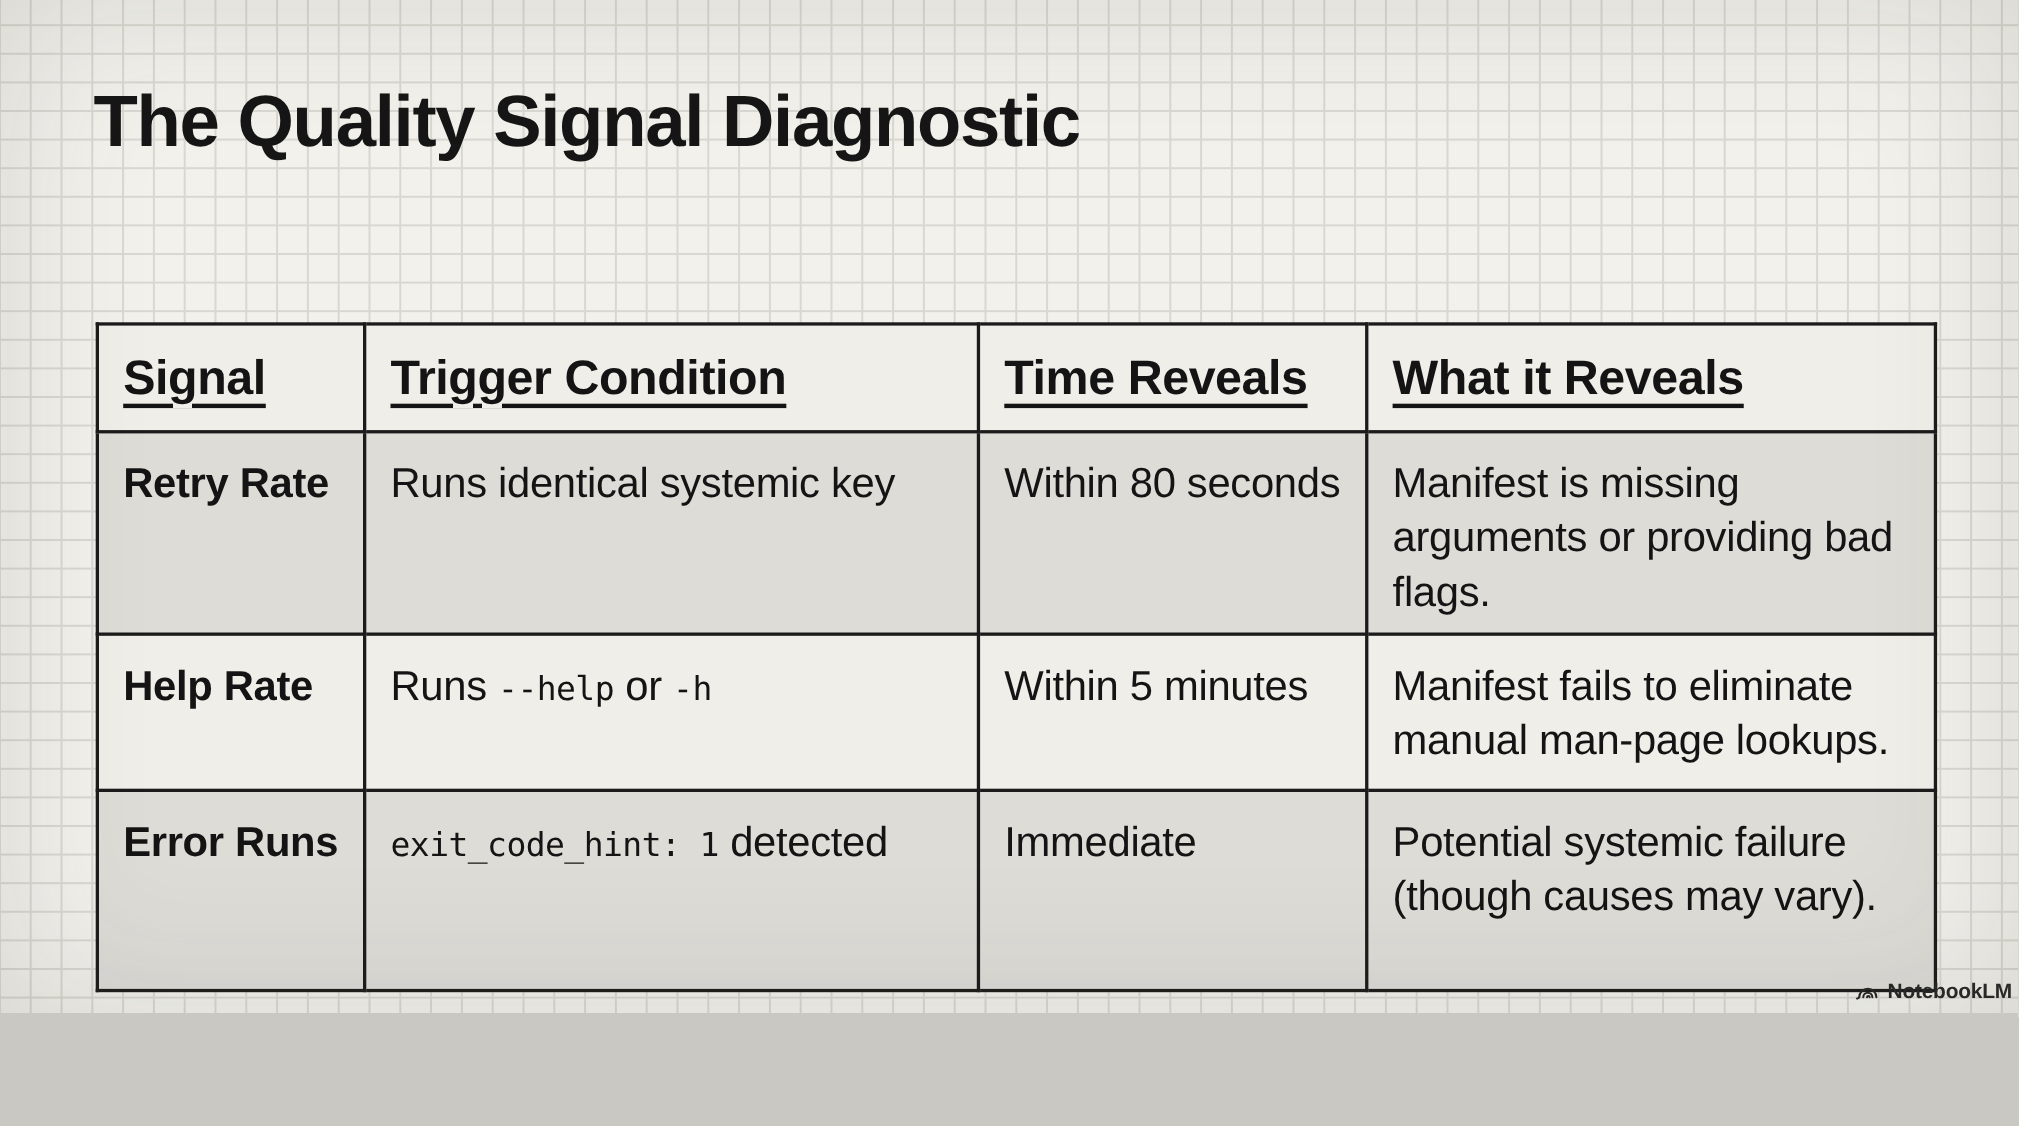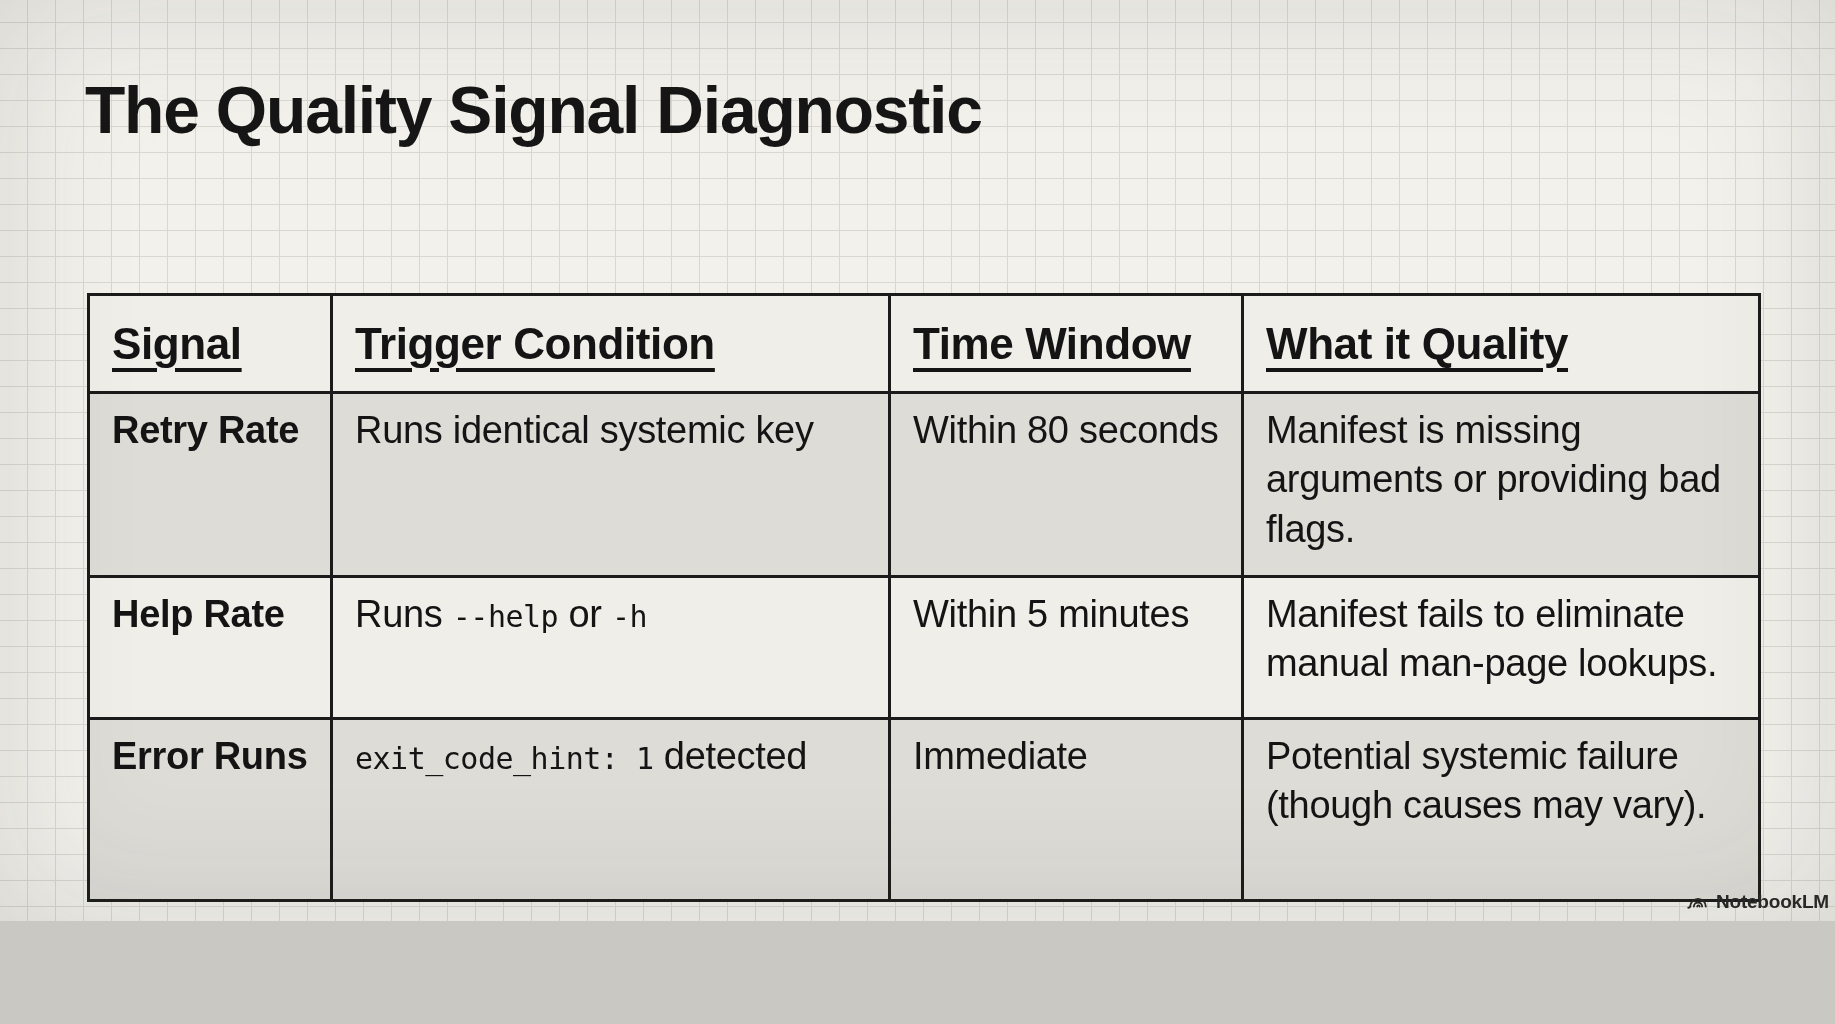--- a/index.html
+++ b/index.html
@@ -58,21 +58,21 @@
     letter-spacing: -0.4px;
     white-space: nowrap;
   }
   th .hu {
     text-decoration: underline;
     text-decoration-thickness: 4px;
     text-underline-offset: 9px;
   }
   table.diagnostic td {
     vertical-align: top;
-    padding: 12px 14px 0 22px;
+    padding: 22px 14px 0 22px;
     font-size: 38px;
     line-height: 1.3;
     letter-spacing: -0.3px;
   }
   td.sig { font-weight: bold; white-space: nowrap; }
   td .mono {
     font-family: "DejaVu Sans Mono", monospace;
     font-size: 30px;
     letter-spacing: -0.5px;
   }
@@ -100,22 +100,22 @@
     <colgroup>
       <col style="width:243px">
       <col style="width:558px">
       <col style="width:353px">
       <col style="width:517px">
     </colgroup>
     <thead>
       <tr class="light">
         <th><span class="hu">Signal</span></th>
         <th><span class="hu">Trigger Condition</span></th>
-        <th><span class="hu">Time Window</span></th>
-        <th><span class="hu">What it Quality</span></th>
+        <th><span class="hu">Time Reveals</span></th>
+        <th><span class="hu">What it Reveals</span></th>
       </tr>
     </thead>
     <tbody>
       <tr class="dark" style="height:184px">
         <td class="sig">Retry Rate</td>
         <td><span class="sans">Runs identical systemic key</span></td>
         <td>Within 80 seconds</td>
         <td>Manifest is missing arguments or providing bad flags.</td>
       </tr>
       <tr class="light" style="height:142px">

